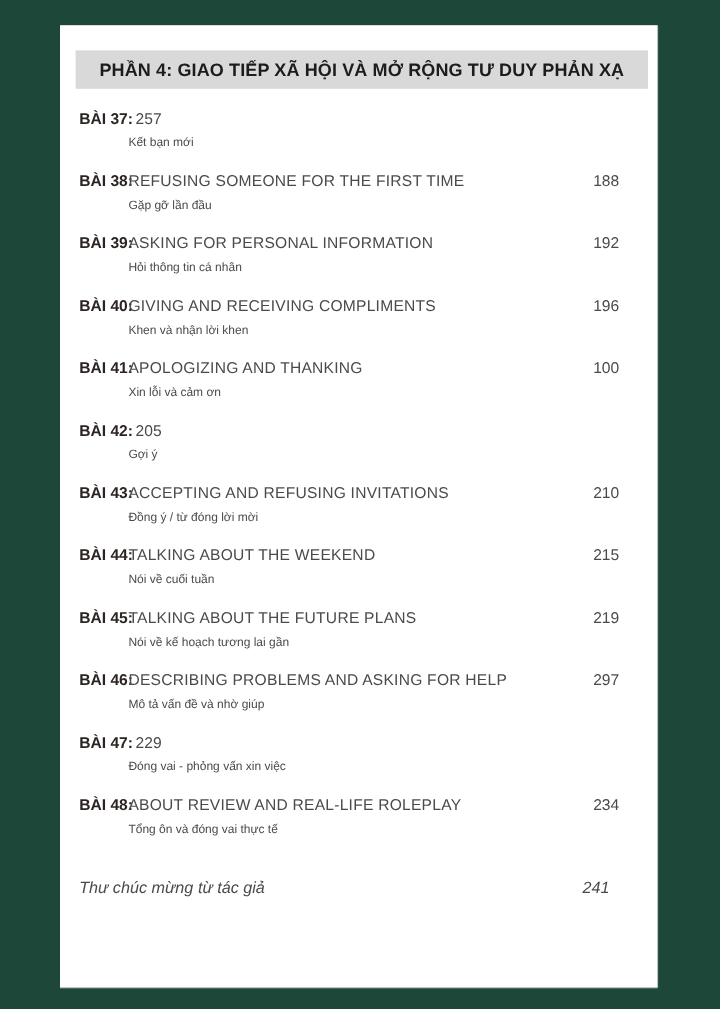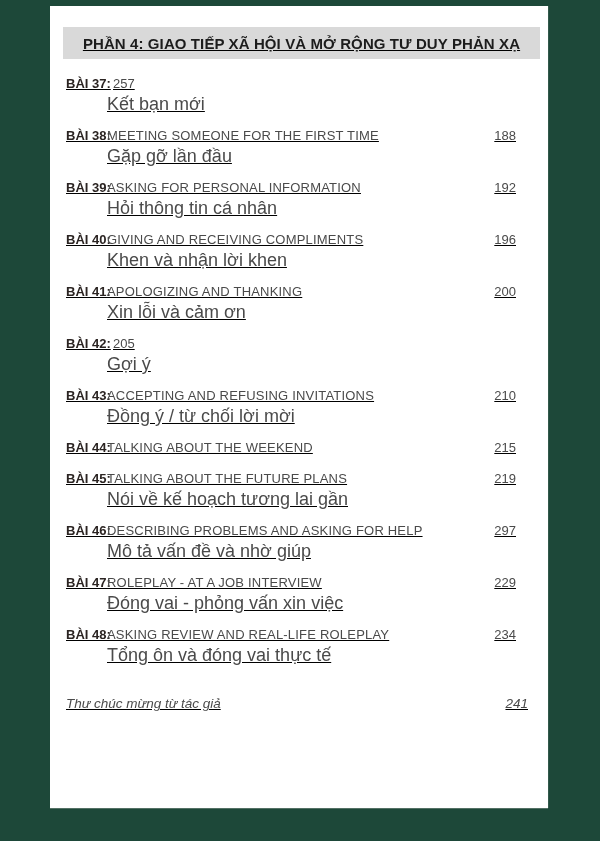--- a/index.html
+++ b/index.html
@@ -13,25 +13,24 @@
   * { box-sizing: border-box; margin: 0; padding: 0; }
   html, body {
     width: 600px; height: 841px;
     font-family: "Liberation Sans", "DejaVu Sans", sans-serif;
     background: var(--bg);
     overflow: hidden;
   }
   .stage { position: relative; width: 600px; height: 841px; }
   .page {
     position: absolute;
-    left: 50px; top: 6px;
+    left: 50px; top: 21px;
     width: 498px; height: 802px;
     background: var(--page);
     box-shadow: 0 1px 0 rgba(120,140,130,0.6), 1px 0 0 rgba(120,140,130,0.25);
-    text-decoration: underline;
   }
   .header-bar {
     margin: 21px 8px 0 13px;
     height: 32px;
     background: var(--bar);
     display: flex;
     align-items: center;
     justify-content: center;
     font-weight: bold;
     font-size: 15px;
@@ -62,28 +61,28 @@
     letter-spacing: 0.2px;
     white-space: nowrap;
   }
   .page-num {
     color: var(--gray);
     margin-left: 6px;
     white-space: nowrap;
   }
   .row2 {
     margin-left: 41px;
-    font-size: 18px;
+    font-size: 10px;
     line-height: 21px;
     color: var(--gray);
   }
   .footer-row {
     display: flex;
     align-items: flex-end;
-    margin: 27px 20px 0 16px;
+    margin: 27px 40px 0 16px;
     font-style: italic;
     font-size: 13.5px;
     line-height: 21px;
     color: var(--gray);
   }
   .footer-title { flex: 1; }
 </style>
 </head>
 <body>
 
@@ -97,21 +96,21 @@
     <div class="row1">
       <span class="lesson-label">BÀI 37:</span>
       <span class="page-num">257</span>
     </div>
     <div class="row2">Kết bạn mới</div>
   </div>
 
   <div class="toc-item">
     <div class="row1">
       <span class="lesson-label">BÀI 38:</span>
-      <span class="lesson-title">MEETING SOMEONE FOR THE FIRST TIME</span>
+      <span class="lesson-title">REFUSING SOMEONE FOR THE FIRST TIME</span>
       <span class="page-num">188</span>
     </div>
     <div class="row2">Gặp gỡ lần đầu</div>
   </div>
 
   <div class="toc-item">
     <div class="row1">
       <span class="lesson-label">BÀI 39:</span>
       <span class="lesson-title">ASKING FOR PERSONAL INFORMATION</span>
       <span class="page-num">192</span>
@@ -125,48 +124,49 @@
       <span class="lesson-title">GIVING AND RECEIVING COMPLIMENTS</span>
       <span class="page-num">196</span>
     </div>
     <div class="row2">Khen và nhận lời khen</div>
   </div>
 
   <div class="toc-item">
     <div class="row1">
       <span class="lesson-label">BÀI 41:</span>
       <span class="lesson-title">APOLOGIZING AND THANKING</span>
-      <span class="page-num">200</span>
+      <span class="page-num">100</span>
     </div>
     <div class="row2">Xin lỗi và cảm ơn</div>
   </div>
 
   <div class="toc-item">
     <div class="row1">
       <span class="lesson-label">BÀI 42:</span>
       <span class="page-num">205</span>
     </div>
     <div class="row2">Gợi ý</div>
   </div>
 
   <div class="toc-item">
     <div class="row1">
       <span class="lesson-label">BÀI 43:</span>
       <span class="lesson-title">ACCEPTING AND REFUSING INVITATIONS</span>
       <span class="page-num">210</span>
     </div>
-    <div class="row2">Đồng ý / từ chối lời mời</div>
+    <div class="row2">Đồng ý / từ đóng lời mời</div>
   </div>
 
   <div class="toc-item">
     <div class="row1">
       <span class="lesson-label">BÀI 44:</span>
       <span class="lesson-title">TALKING ABOUT THE WEEKEND</span>
       <span class="page-num">215</span>
     </div>
+    <div class="row2">Nói về cuối tuần</div>
   </div>
 
   <div class="toc-item">
     <div class="row1">
       <span class="lesson-label">BÀI 45:</span>
       <span class="lesson-title">TALKING ABOUT THE FUTURE PLANS</span>
       <span class="page-num">219</span>
     </div>
     <div class="row2">Nói về kế hoạch tương lai gần</div>
   </div>
@@ -176,30 +176,29 @@
       <span class="lesson-label">BÀI 46:</span>
       <span class="lesson-title">DESCRIBING PROBLEMS AND ASKING FOR HELP</span>
       <span class="page-num">297</span>
     </div>
     <div class="row2">Mô tả vấn đề và nhờ giúp</div>
   </div>
 
   <div class="toc-item">
     <div class="row1">
       <span class="lesson-label">BÀI 47:</span>
-      <span class="lesson-title">ROLEPLAY - AT A JOB INTERVIEW</span>
       <span class="page-num">229</span>
     </div>
     <div class="row2">Đóng vai - phỏng vấn xin việc</div>
   </div>
 
   <div class="toc-item">
     <div class="row1">
       <span class="lesson-label">BÀI 48:</span>
-      <span class="lesson-title">ASKING REVIEW AND REAL-LIFE ROLEPLAY</span>
+      <span class="lesson-title">ABOUT REVIEW AND REAL-LIFE ROLEPLAY</span>
       <span class="page-num">234</span>
     </div>
     <div class="row2">Tổng ôn và đóng vai thực tế</div>
   </div>
 </div>
 
     <div class="footer-row">
       <span class="footer-title">Thư chúc mừng từ tác giả</span>
       <span class="page-num">241</span>
     </div>

